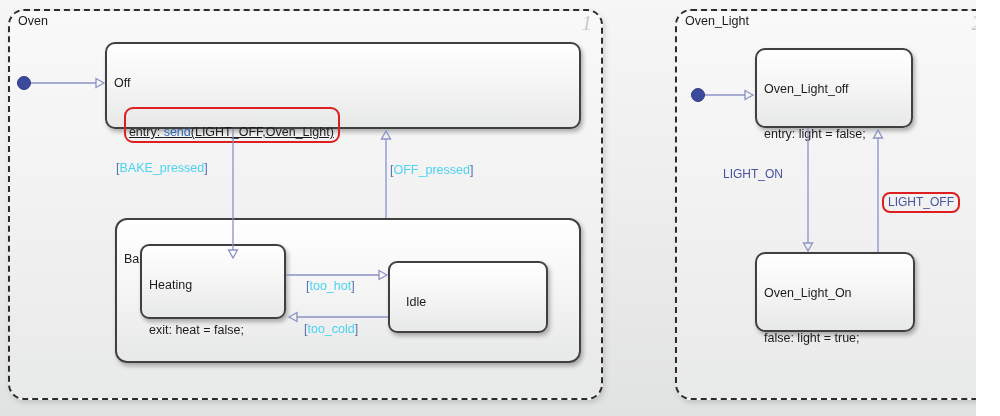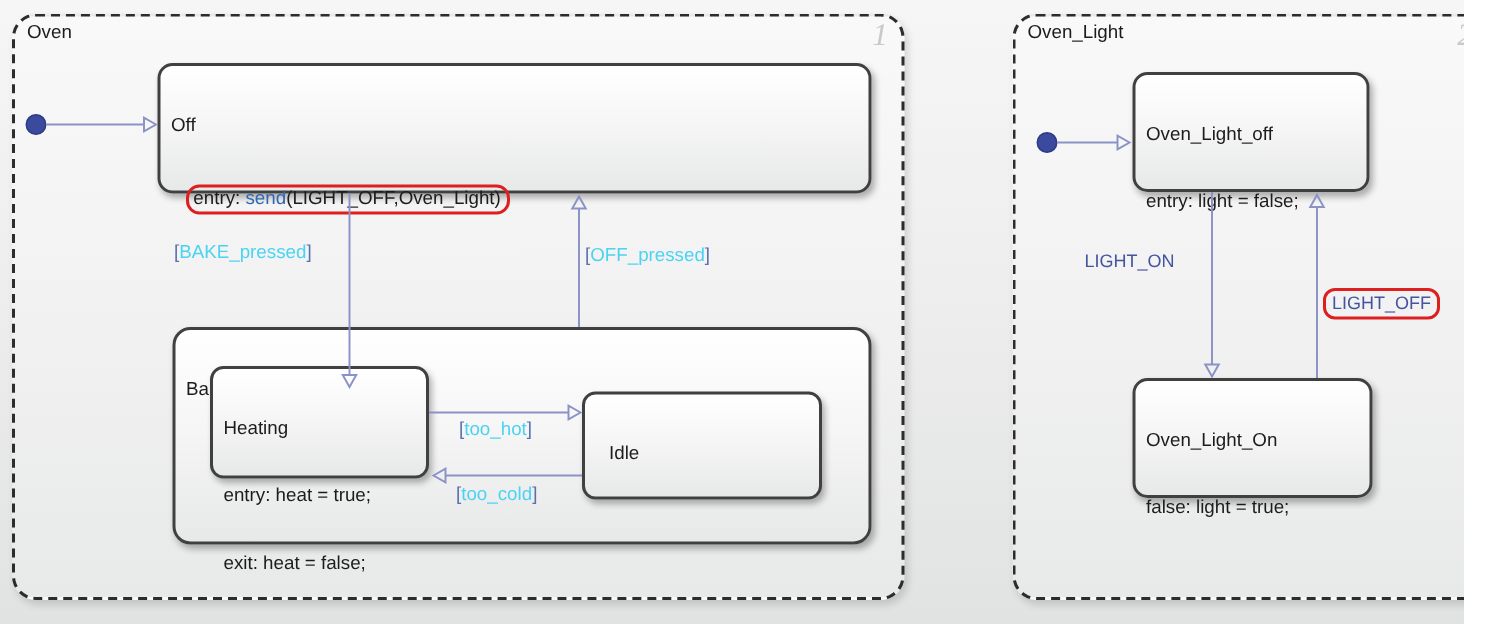--- a/index.html
+++ b/index.html
@@ -38,23 +38,24 @@
   .state{
     position:absolute;
     border:2px solid var(--state-border);border-radius:10px;
     background:linear-gradient(180deg,#ffffff 0%,#f6f6f6 45%,#e7e8e8 100%);
     box-shadow:2px 3px 4px rgba(40,40,40,.35);
     color:var(--text);font-size:12.5px;line-height:15px;
     padding:2px 7px;white-space:pre;
   }
   .state .s-title{font-size:12.5px;}
   .hl-red{
-    display:inline-block;margin-left:-4px;margin-top:17px;
+    display:inline-block;margin-left:-4px;margin-top:1px;
     border:2px solid var(--highlight-red);border-radius:9px;
-    padding:0 4px 1px 3px;
+    padding:16px 4px 1px 3px;
+    text-decoration:underline;
   }
   .kw{color:var(--keyword);}
   .wires{position:absolute;left:0;top:0;z-index:5;pointer-events:none;}
   .wire{stroke:var(--transition-line);stroke-width:1.3;fill:none;}
   .arrowhead{stroke:var(--transition-line);stroke-width:1.3;fill:none;}
   .init-dot{fill:var(--initial-dot);stroke:#2e3a85;stroke-width:1;}
   .t-label{
     position:absolute;z-index:6;font-size:12.5px;white-space:pre;
   }
   .t-label .br{color:var(--bracket);}
@@ -79,21 +80,20 @@
     <div class="s-title">Off</div>
     <span class="hl-red"><span>entry: </span><span class="kw">send</span><span>(LIGHT_OFF,Oven_Light)</span></span>
   </div>
 
   <div class="state" style="left:115px;top:218px;width:466px;height:145px;border-radius:12px;">
     <div class="s-title">Baking</div>
   </div>
 
   <div class="state" style="left:140px;top:244px;width:146px;height:75px;border-radius:9px;">
     <div class="s-title">Heating</div>
-    <div>entry: heat = true;</div>
     <div>exit: heat = false;</div>
   </div>
 
   <div class="state" style="left:388px;top:261px;width:160px;height:72px;border-radius:9px;padding-left:16px;">
     <div class="s-title">Idle</div>
   </div>
 
   <div class="container" style="left:675px;top:9px;width:318px;height:391px;">
     <div class="container-title">Oven_Light</div>
     <div class="badge">2</div>

